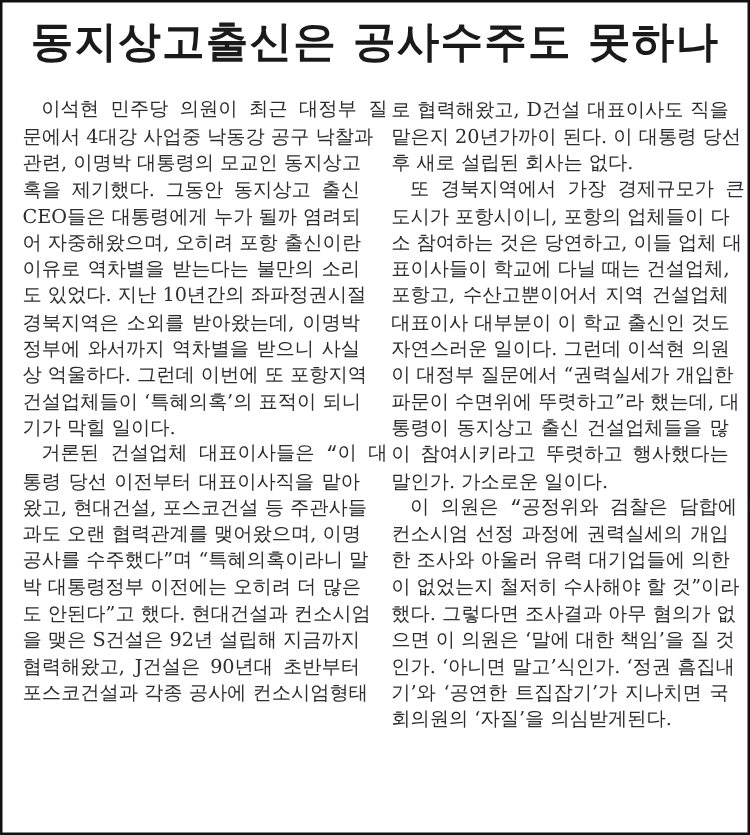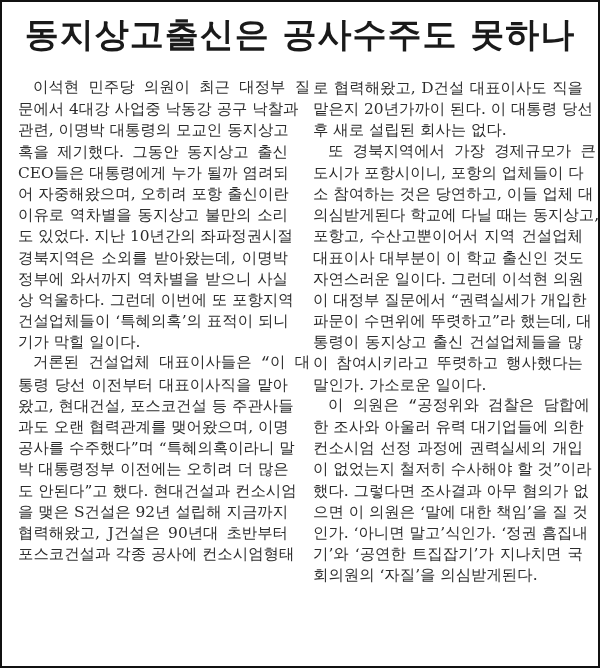--- a/index.html
+++ b/index.html
@@ -48,21 +48,21 @@
 
 <div class="page">
   <div class="headline">동지상고출신은 공사수주도 못하나</div>
   <div class="col left">
       <div class="line indent">이석현 민주당 의원이 최근 대정부 질</div>
       <div class="line">문에서 4대강 사업중 낙동강 공구 낙찰과</div>
       <div class="line">관련, 이명박 대통령의 모교인 동지상고</div>
       <div class="line">혹을 제기했다. 그동안 동지상고 출신</div>
       <div class="line">CEO들은 대통령에게 누가 될까 염려되</div>
       <div class="line">어 자중해왔으며, 오히려 포항 출신이란</div>
-      <div class="line">이유로 역차별을 동지상고 불만의 소리</div>
+      <div class="line">이유로 역차별을 받는다는 불만의 소리</div>
       <div class="line">도 있었다. 지난 10년간의 좌파정권시절</div>
       <div class="line">경북지역은 소외를 받아왔는데, 이명박</div>
       <div class="line">정부에 와서까지 역차별을 받으니 사실</div>
       <div class="line">상 억울하다. 그런데 이번에 또 포항지역</div>
       <div class="line">건설업체들이 ‘특혜의혹’의 표적이 되니</div>
       <div class="line last">기가 막힐 일이다.</div>
       <div class="line indent">거론된 건설업체 대표이사들은 “이 대</div>
       <div class="line">통령 당선 이전부터 대표이사직을 맡아</div>
       <div class="line">왔고, 현대건설, 포스코건설 등 주관사들</div>
       <div class="line">과도 오랜 협력관계를 맺어왔으며, 이명</div>
@@ -73,32 +73,32 @@
       <div class="line">협력해왔고, J건설은 90년대 초반부터</div>
       <div class="line">포스코건설과 각종 공사에 컨소시엄형태</div>
     </div>
   <div class="col right">
       <div class="line">로 협력해왔고, D건설 대표이사도 직을</div>
       <div class="line">맡은지 20년가까이 된다. 이 대통령 당선</div>
       <div class="line last">후 새로 설립된 회사는 없다.</div>
       <div class="line indent">또 경북지역에서 가장 경제규모가 큰</div>
       <div class="line">도시가 포항시이니, 포항의 업체들이 다</div>
       <div class="line">소 참여하는 것은 당연하고, 이들 업체 대</div>
-      <div class="line">의심받게된다 학교에 다닐 때는 동지상고,</div>
+      <div class="line">표이사들이 학교에 다닐 때는 건설업체,</div>
       <div class="line">포항고, 수산고뿐이어서 지역 건설업체</div>
       <div class="line">대표이사 대부분이 이 학교 출신인 것도</div>
       <div class="line">자연스러운 일이다. 그런데 이석현 의원</div>
       <div class="line">이 대정부 질문에서 “권력실세가 개입한</div>
       <div class="line">파문이 수면위에 뚜렷하고”라 했는데, 대</div>
       <div class="line">통령이 동지상고 출신 건설업체들을 많</div>
       <div class="line">이 참여시키라고 뚜렷하고 행사했다는</div>
       <div class="line last">말인가. 가소로운 일이다.</div>
       <div class="line indent">이 의원은 “공정위와 검찰은 담합에 대</div>
+      <div class="line">컨소시엄 선정 과정에 권력실세의 개입</div>
       <div class="line">한 조사와 아울러 유력 대기업들에 의한</div>
-      <div class="line">컨소시엄 선정 과정에 권력실세의 개입</div>
       <div class="line">이 없었는지 철저히 수사해야 할 것”이라</div>
       <div class="line">했다. 그렇다면 조사결과 아무 혐의가 없</div>
       <div class="line">으면 이 의원은 ‘말에 대한 책임’을 질 것</div>
       <div class="line">인가. ‘아니면 말고’식인가. ‘정권 흠집내</div>
       <div class="line">기’와 ‘공연한 트집잡기’가 지나치면 국</div>
       <div class="line last">회의원의 ‘자질’을 의심받게된다.</div>
     </div>
 </div>
 
 </body></html>

